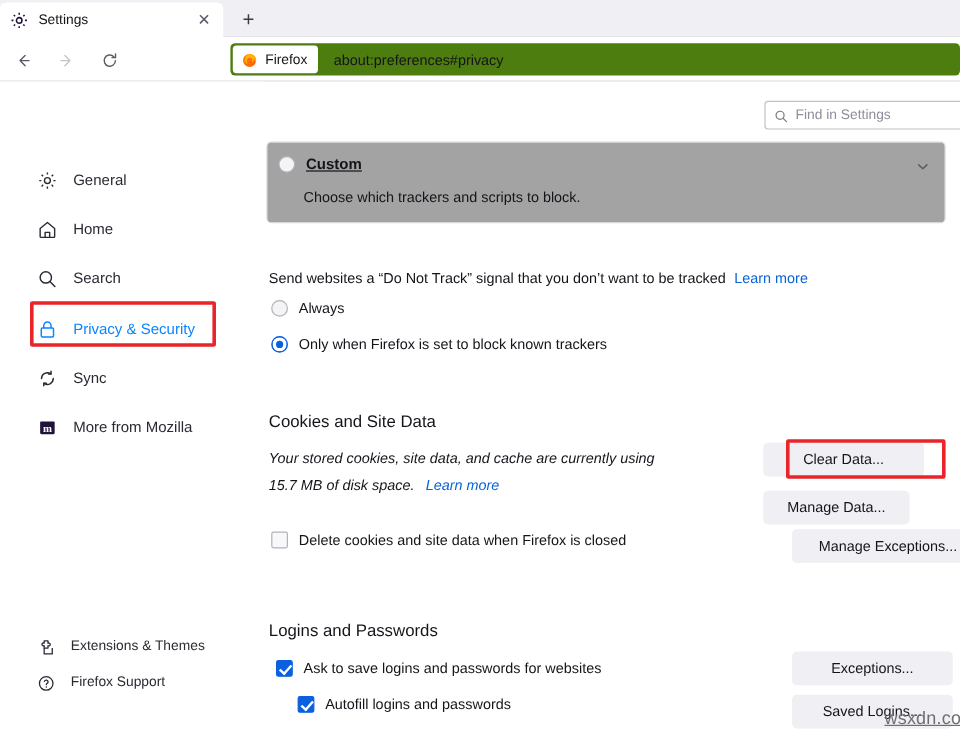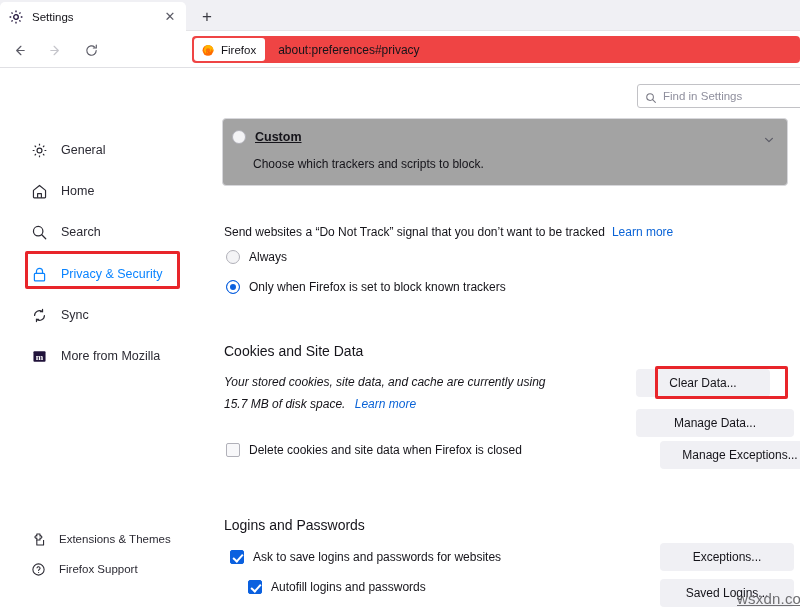--- a/index.html
+++ b/index.html
@@ -42,21 +42,21 @@
     position: absolute; left: 0; top: 31px; width: 800px; height: 37px;
     background: #ffffff; border-bottom: 1px solid #e0e0e4;
   }
   .navbtn {
     position: absolute; top: 8px; width: 22px; height: 22px;
     display: flex; align-items: center; justify-content: center;
   }
   .navbtn svg { display: block; }
   .urlbar {
     position: absolute; left: 192px; top: 5px; width: 608px; height: 27px;
-    background: #ef4444; border-radius: 4px; display: flex; align-items: center;
+    background: #4d7c0f; border-radius: 4px; display: flex; align-items: center;
   }
   .idbox {
     height: 23px; margin-left: 2px; padding: 0 9px 0 7px;
     background: #ffffff; border-radius: 3px;
     display: flex; align-items: center; gap: 6px;
   }
   .ff-logo { width: 14px; height: 14px; display: block; }
   .idbox-label { font-size: 11.5px; color: #15141a; }
   .urltext { font-size: 12px; color: #15141a; margin-left: 13px; }
 
@@ -324,21 +324,21 @@
       <span>disk space.</span>
       <span class="lnk" style="margin-left:6px;">Learn more</span>
     </div>
 
     <div class="optrow" style="left:4px; top:375px;">
       <span class="cbox"></span>
       <span class="txt">Delete cookies and site data when Firefox is closed</span>
     </div>
 
     <button class="btn" style="left:414px; top:301px; width:134px;">Clear Data...</button>
-    <button class="btn" style="left:414px; top:341px; width:158px;">Manage Data...</button>
+    <button class="btn" style="left:414px; top:341px; width:122px;">Manage Data...</button>
     <button class="btn" style="left:438px; top:373px; width:160px;">Manage Exceptions...</button>
 
     <div class="secthead" style="left:2px; top:449px;">Logins and Passwords</div>
 
     <div class="optrow" style="left:8px; top:482px;">
       <span class="cbox on"></span>
       <span class="txt">Ask to save logins and passwords for websites</span>
     </div>
 
     <div class="optrow" style="left:26px; top:512px;">

